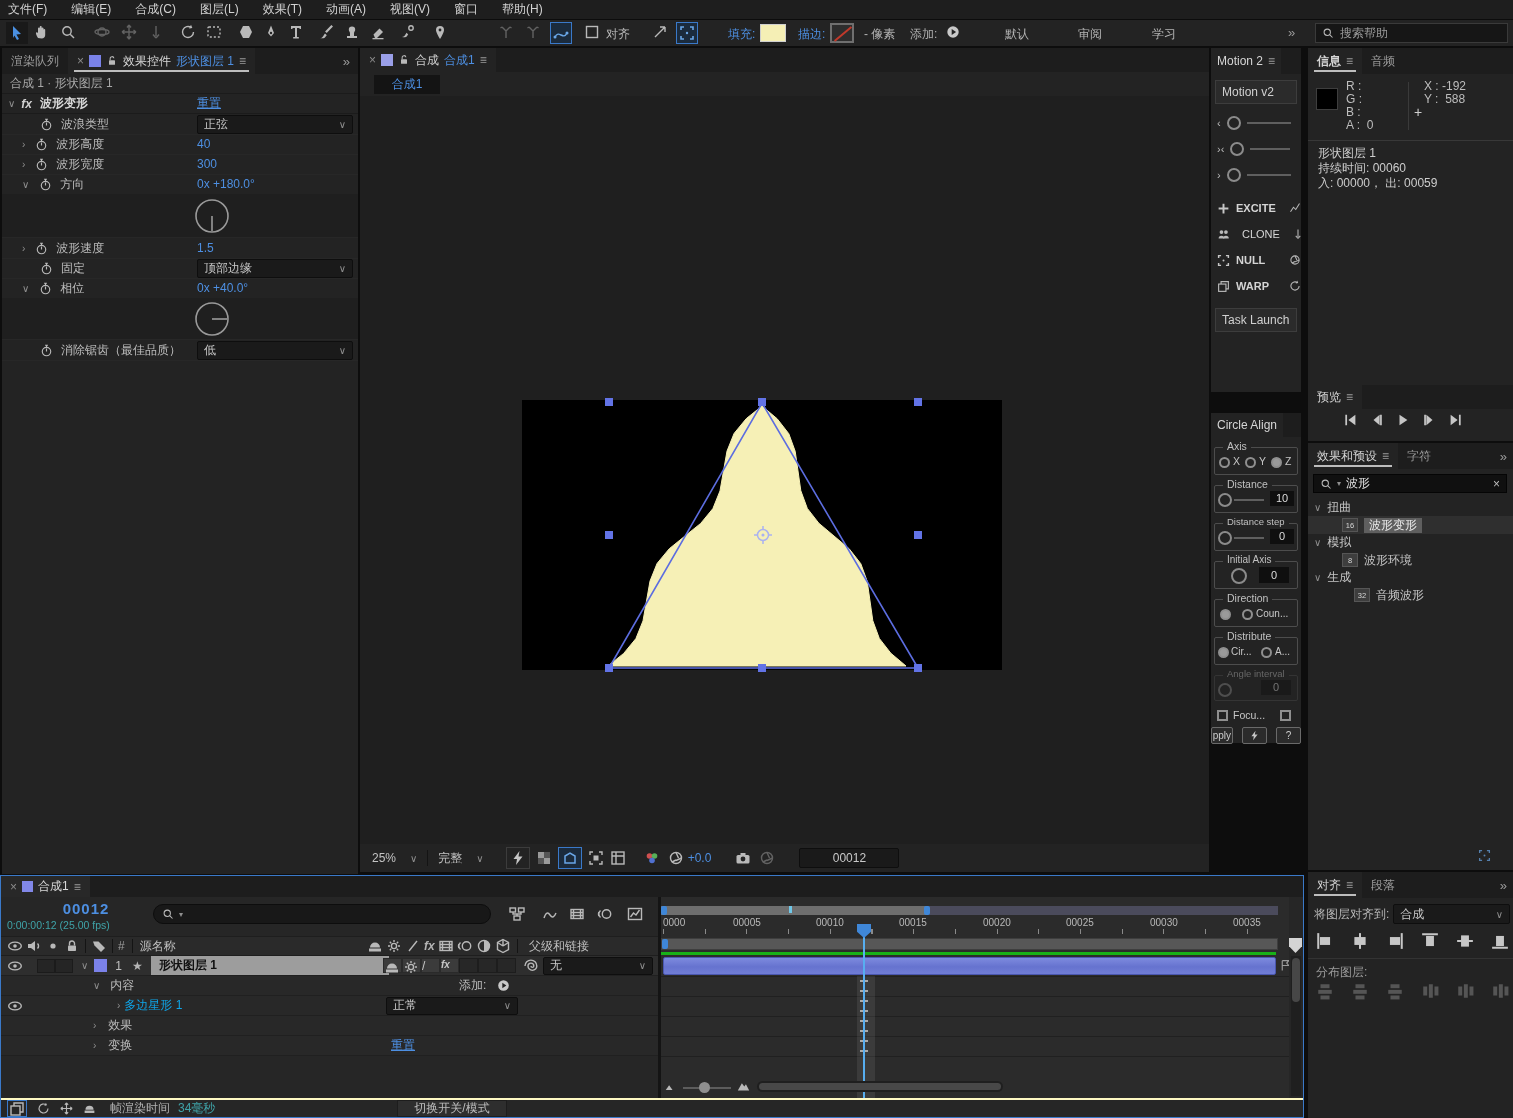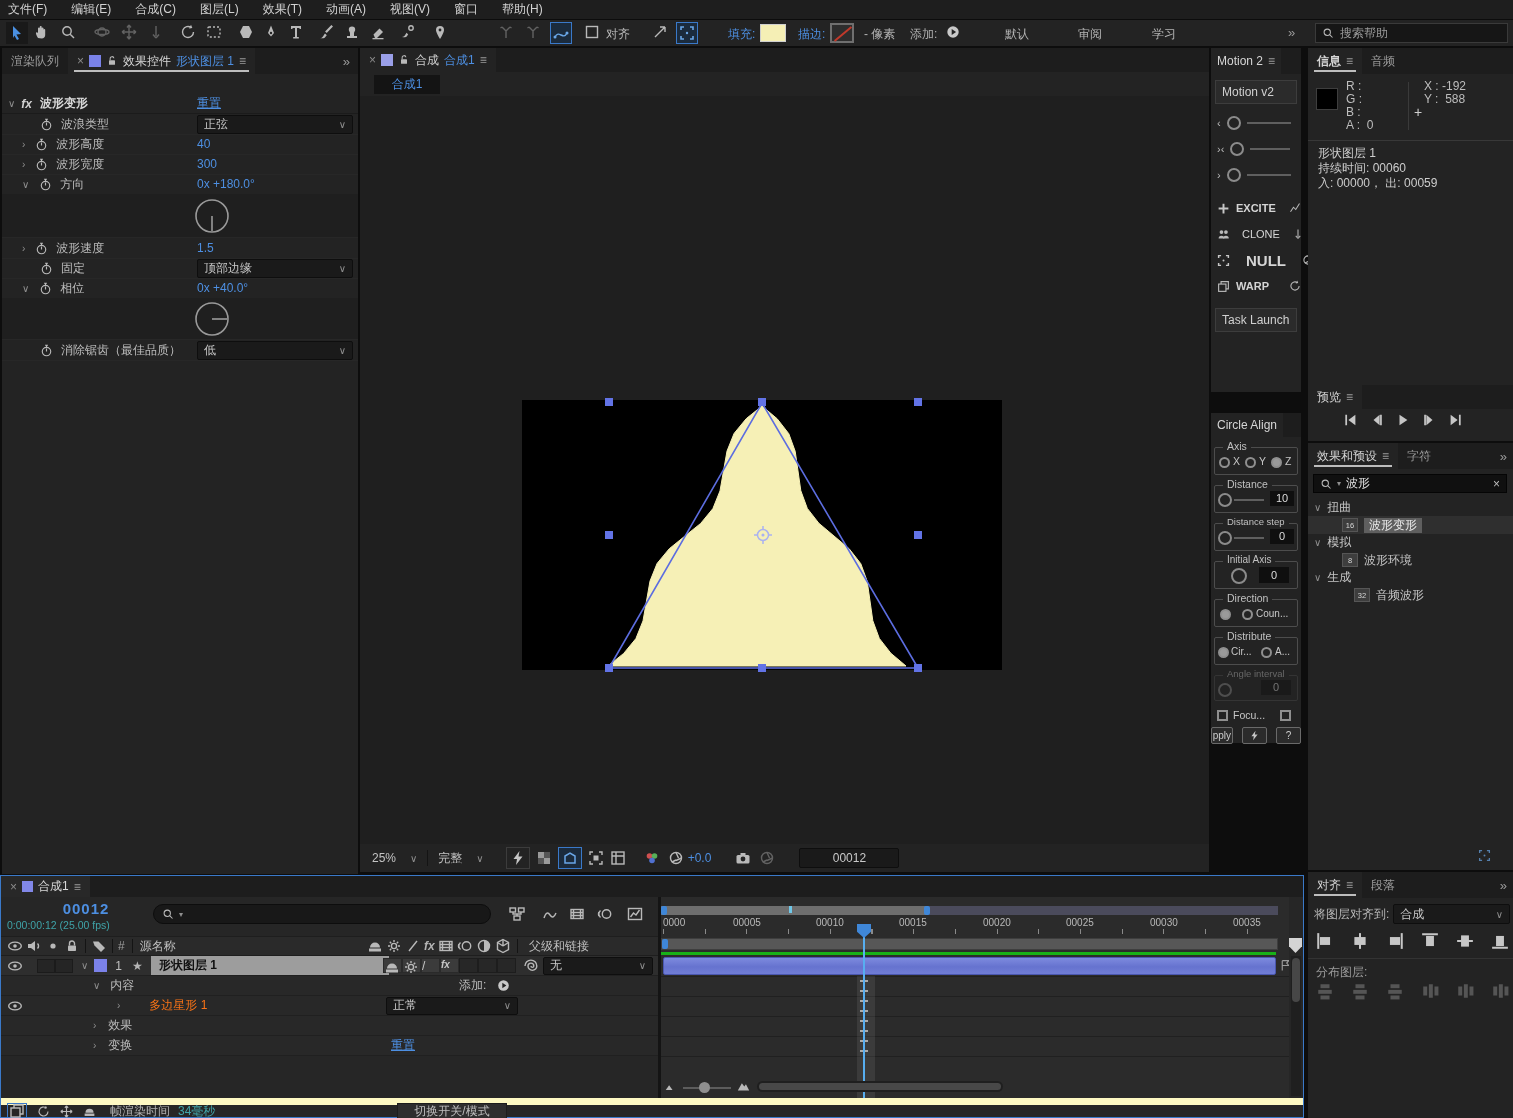--- a/index.html
+++ b/index.html
@@ -225,20 +225,23 @@
           </span>
         <span style="color:#d8d8d8;">效果控件</span>
         <span class="blue">形状图层 1</span>
         <span style="color:#9a9a9a;">≡</span>
         <span class="ul"></span>
       </div>
       <div style="margin-left:auto;display:flex;align-items:center;padding-right:8px;">
         <span style="color:#9a9a9a;font-size:13px;">»</span>
       </div>
     </div>
+    <div class="r row" style="left:0;top:26px;width:356px;height:20px;padding-left:8px;color:#a8a8a8;border-bottom:1px solid #1b1b1b;">
+      <span>合成 1 · 形状图层 1</span>
+    </div>
 
     <div class="r row" style="left:0;top:46px;width:356px;height:20px;border-bottom:1px solid #1b1b1b;">
       <span class="chev" style="margin-left:6px;">∨</span>
       <span style="font-style:italic;font-weight:bold;color:#d2d2d2;margin-left:6px;">fx</span>
       <span style="font-weight:bold;color:#d8d8d8;margin-left:8px;">波形变形</span>
       <span class="blue" style="position:absolute;left:195px;text-decoration:underline;">重置</span>
     </div>
 
     <div class="ecrow" style="top:66px;">
       <span class="ic" style="margin-left:38px;">
@@ -522,21 +525,21 @@
             <path d="M7.5 13a3.5 3.5 0 017 0z" fill="#b9b9b9"></path>
           </svg>
         </span>
         <span>CLONE</span>
       <span class="ic" style="margin-left:auto;">
           <svg width="12" height="12" viewBox="0 0 16 16">
             <path d="M8 2v10M8 14l-3-3.5M8 14l3-3.5" stroke="#b9b9b9" fill="none" stroke-width="1.4"></path>
           </svg>
         </span>
     </div>
-    <div class="r row" style="left:6px;top:202px;width:84px;height:20px;gap:16px;color:#d5d5d5;font-weight:bold;font-size:15px;">
+    <div class="r row" style="left:6px;top:202px;width:84px;height:20px;gap:6px;color:#d5d5d5;font-weight:bold;font-size:11px;">
       <span class="ic">
           <svg width="13" height="13" viewBox="0 0 16 16">
             <path d="M2 5V2h3M11 2h3v3M14 11v3h-3M5 14H2v-3" stroke="#c6c6c6" fill="none" stroke-width="1.8"></path>
             <circle cx="8" cy="8" r="1.2" fill="#c6c6c6"></circle>
           </svg>
         </span>
         <span>NULL</span>
       <span class="ic" style="margin-left:auto;">
           <svg width="12" height="12" viewBox="0 0 16 16">
             <circle cx="8" cy="8" r="5.5" stroke="#b9b9b9" fill="none" stroke-width="1.4"></circle>
@@ -1062,21 +1065,21 @@
     </div>
 
     <div class="r row" style="left:0;top:120px;width:657px;height:20px;background:#282828;border-bottom:1px solid #202020;">
       <span class="ic" style="margin-left:6px;">
           <svg width="16" height="16" viewBox="0 0 16 16">
             <ellipse cx="8" cy="8" rx="6.3" ry="3.9" stroke="#b9b9b9" fill="none" stroke-width="1.4"></ellipse>
             <circle cx="8" cy="8" r="1.8" fill="#b9b9b9"></circle>
           </svg>
         </span>
       <span class="chev" style="margin-left:94px;">›</span>
-      <span style="margin-left:29px;color:#f97316;">多边星形 1</span>
+      <span style="margin-left:4px;color:#0ea5e9;">多边星形 1</span>
       <div class="dd" style="position:absolute;left:385px;width:118px;height:16px;">
         <span>正常</span>
           <span class="chev">∨</span>
       </div>
     </div>
 
     <div class="r row" style="left:0;top:140px;width:657px;height:20px;background:#282828;border-bottom:1px solid #202020;">
       <span class="chev" style="margin-left:92px;">›</span>
       <span style="margin-left:12px;color:#bdbdbd;">效果</span>
     </div>
@@ -1163,21 +1166,21 @@
       <div class="r" style="left:96px;top:184px;width:246px;height:11px;border-radius:6px;background:#1f1f1f;">
         <div class="r" style="left:2px;top:2px;width:242px;height:7px;border-radius:4px;background:#484848;"></div>
       </div>
     </div>
 
     <div class="r" style="left:1288px;top:62px;width:13px;height:15px;background:#d4d4d4;clip-path:polygon(0 0,100% 0,100% 55%,50% 100%,0 55%);"></div>
     <div class="r" style="left:1290px;top:80px;width:10px;height:140px;background:#1f1f1f;">
       <div class="r" style="left:1px;top:2px;width:8px;height:44px;border-radius:4px;background:#474747;"></div>
     </div>
 
-    <div class="r row" style="left:0;top:222px;width:1302px;height:19px;background:#262626;border-top:7px solid #fef9c3;">
+    <div class="r row" style="left:0;top:222px;width:1302px;height:19px;background:#262626;border-top:2px solid #fef9c3;">
       <span class="ic" style="margin-left:6px;width:18px;height:15px;border:1px solid #3a79c9;">
           <svg width="16" height="16" viewBox="0 0 16 16">
             <rect x="2" y="5" width="9" height="9" stroke="#b9b9b9" fill="none" stroke-width="1.4"></rect>
             <path d="M5 5V2h9v9h-3" stroke="#b9b9b9" fill="none" stroke-width="1.4"></path>
           </svg>
         </span>
       <span class="ic" style="margin-left:10px;">
           <svg width="13" height="13" viewBox="0 0 16 16">
             <path d="M13.5 8a5.5 5.5 0 11-2.2-4.4" stroke="#b9b9b9" fill="none" stroke-width="1.4"></path>
             <path d="M11 .8l1.3 3.2-3.3.6z" fill="#b9b9b9"></path>

